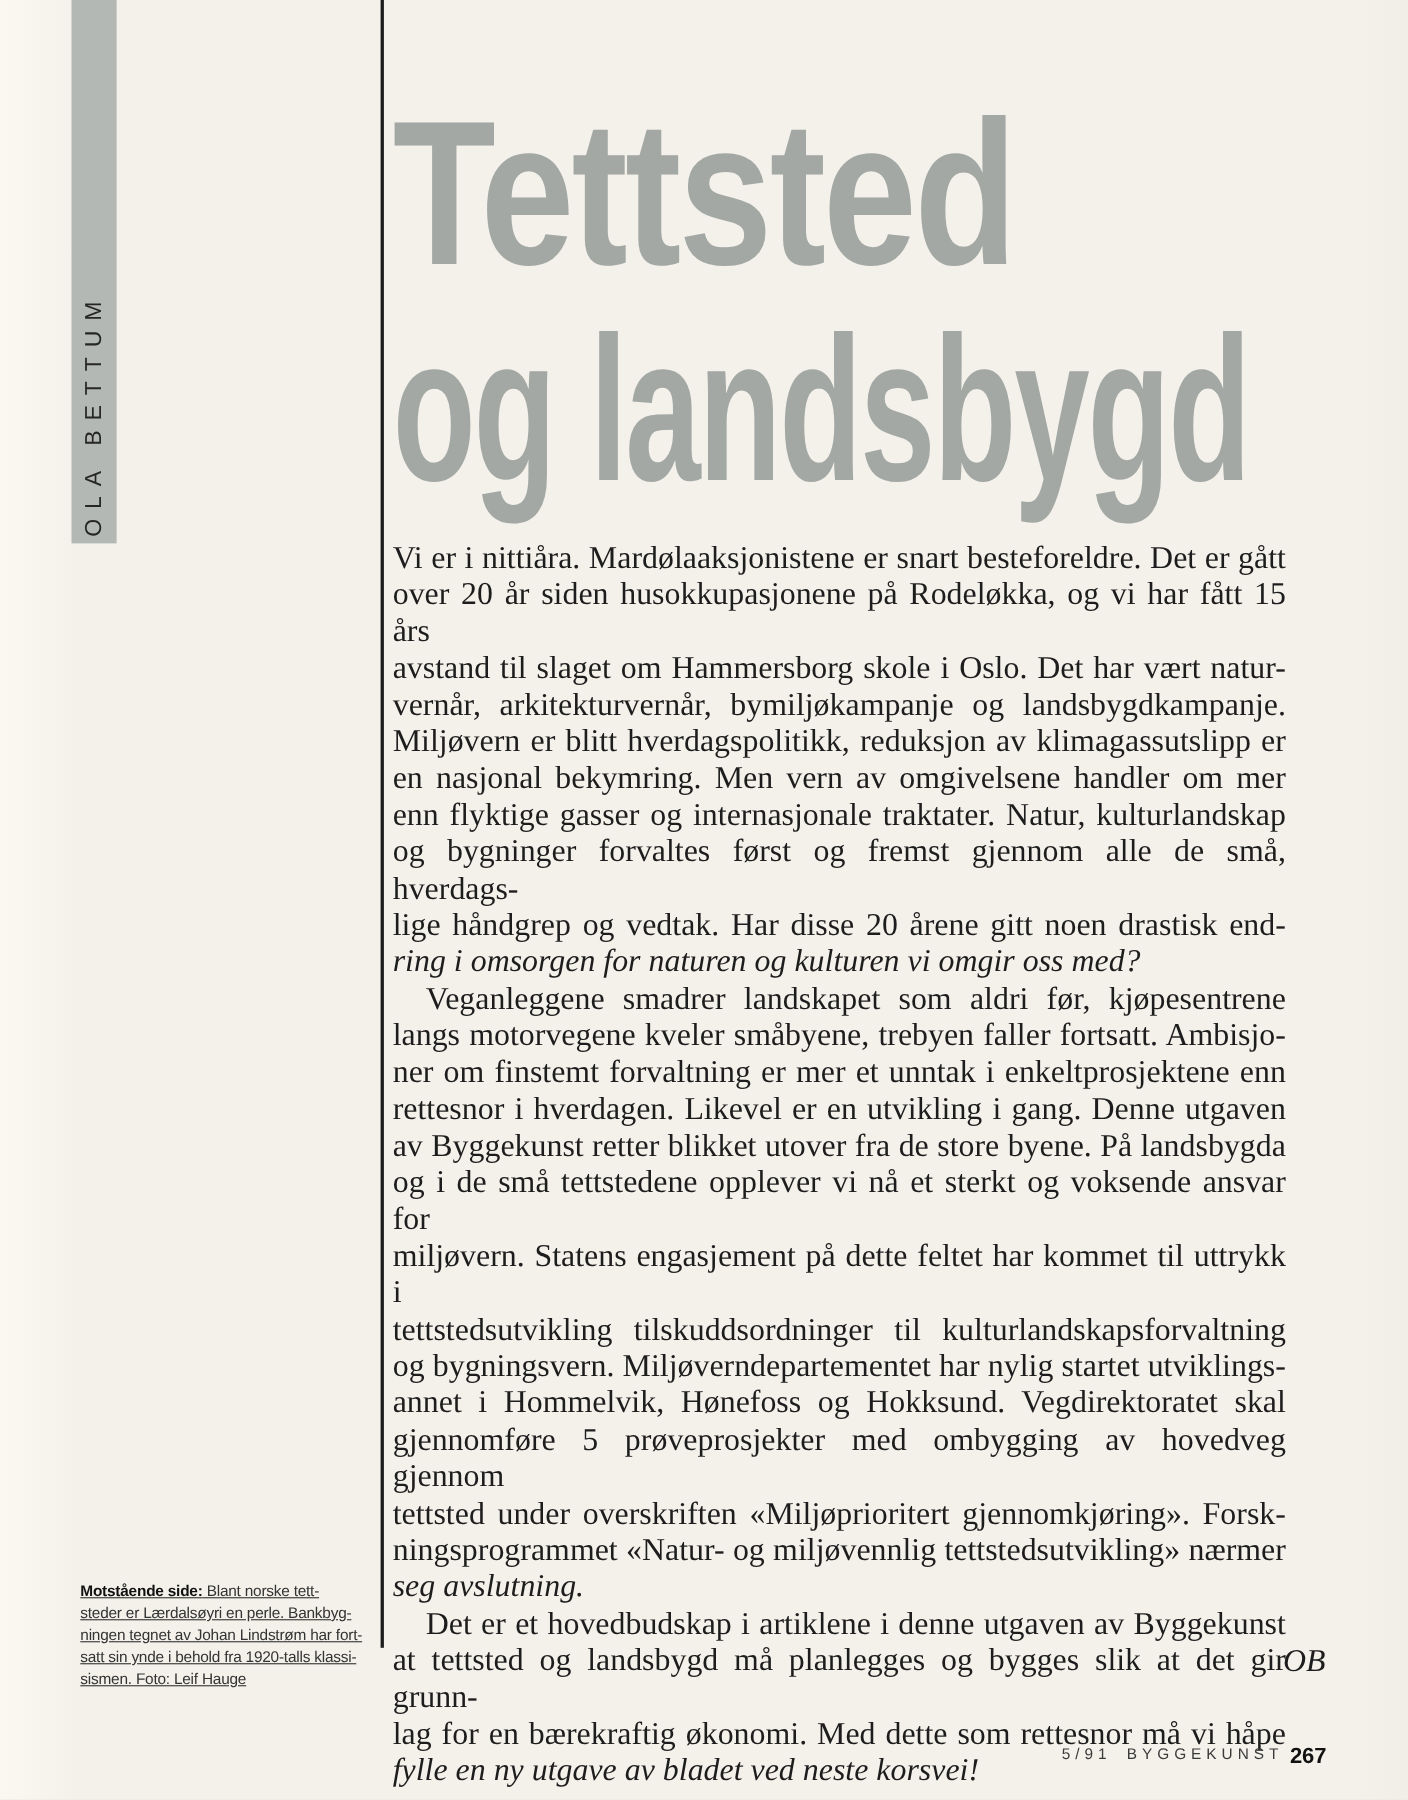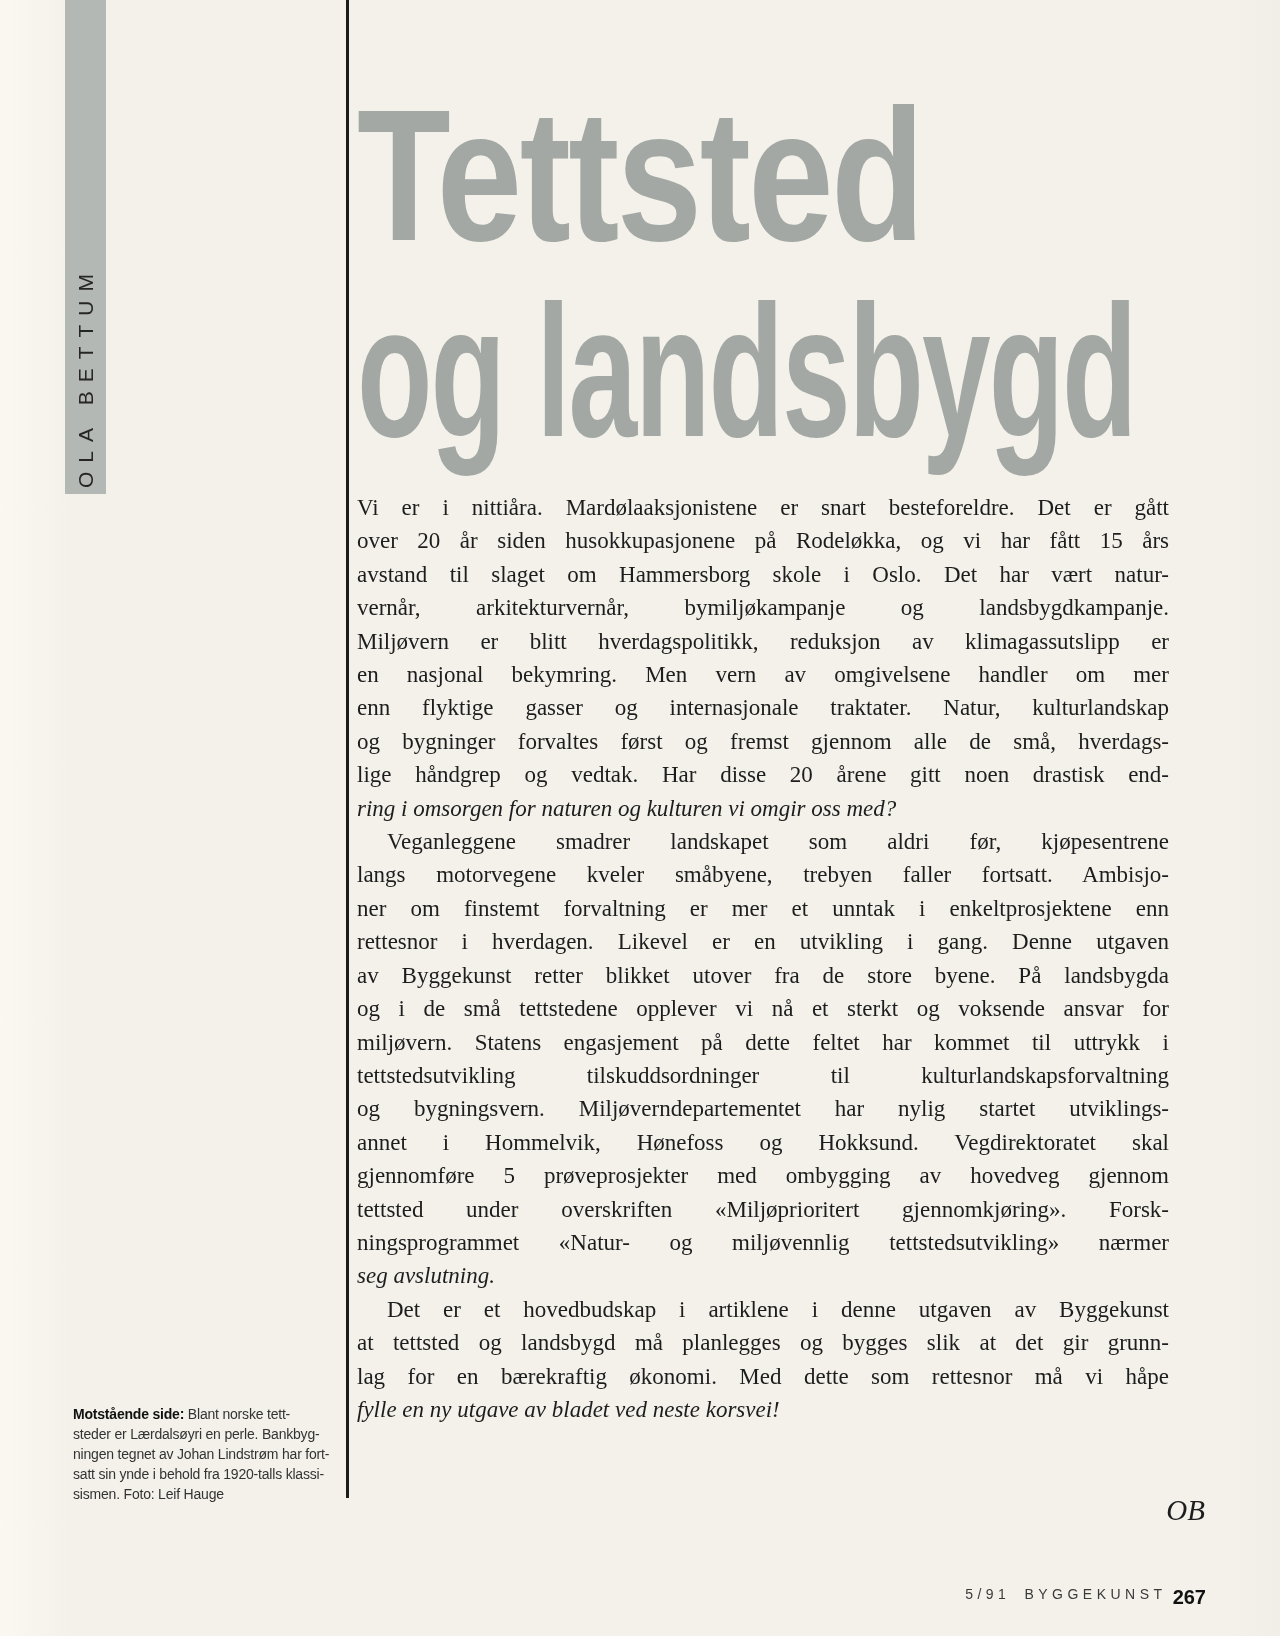--- a/index.html
+++ b/index.html
@@ -38,39 +38,39 @@
     font-size:187px; line-height:1; white-space:nowrap;
     transform-origin:left top; letter-spacing:-3px;
   }
   .title-line.l1 { top:82px;  transform:scaleX(0.82); }
   .title-line.l2 { top:278px; transform:scaleX(0.66); }
 
   
   .article-body {
     position:absolute; left:357px; top:491px; width:812px;
     font-family:"Liberation Serif", serif;
-    font-size:23px; line-height:33.4px; color:#1d1d1d;
+    font-size:29px; line-height:33.4px; color:#1d1d1d;
   }
   .para { margin:0; }
   .bline { text-align:justify; text-align-last:justify; }
   .bline.lastline { text-align-last:left;font-style:italic; }
   .bline.indent { padding-left:30px; }
 
   .signature {
     position:absolute; left:357px; top:1494px; width:848px;
     text-align:right;
     font-family:"Liberation Serif", serif; font-style:italic;
     font-size:29px; color:#1d1d1d;
   }
 
   
   .caption {
-    position:absolute; left:73px; top:1390px; width:272px;
+    position:absolute; left:73px; top:1422px; width:272px;
     font-size:14px; line-height:20px; letter-spacing:-0.2px;
-    color:#333; white-space:pre-line;
+    color:#333; white-space:pre-line;text-decoration:underline;
   }
   .caption strong { color:#111; font-weight:bold; }
 
   
   .footer {
     position:absolute; right:74px; top:1586px;
     display:flex; align-items:flex-start;
   }
   .footer .issue, .footer .mag {
     font-size:14px; letter-spacing:4.5px; color:#3a3a3a;

